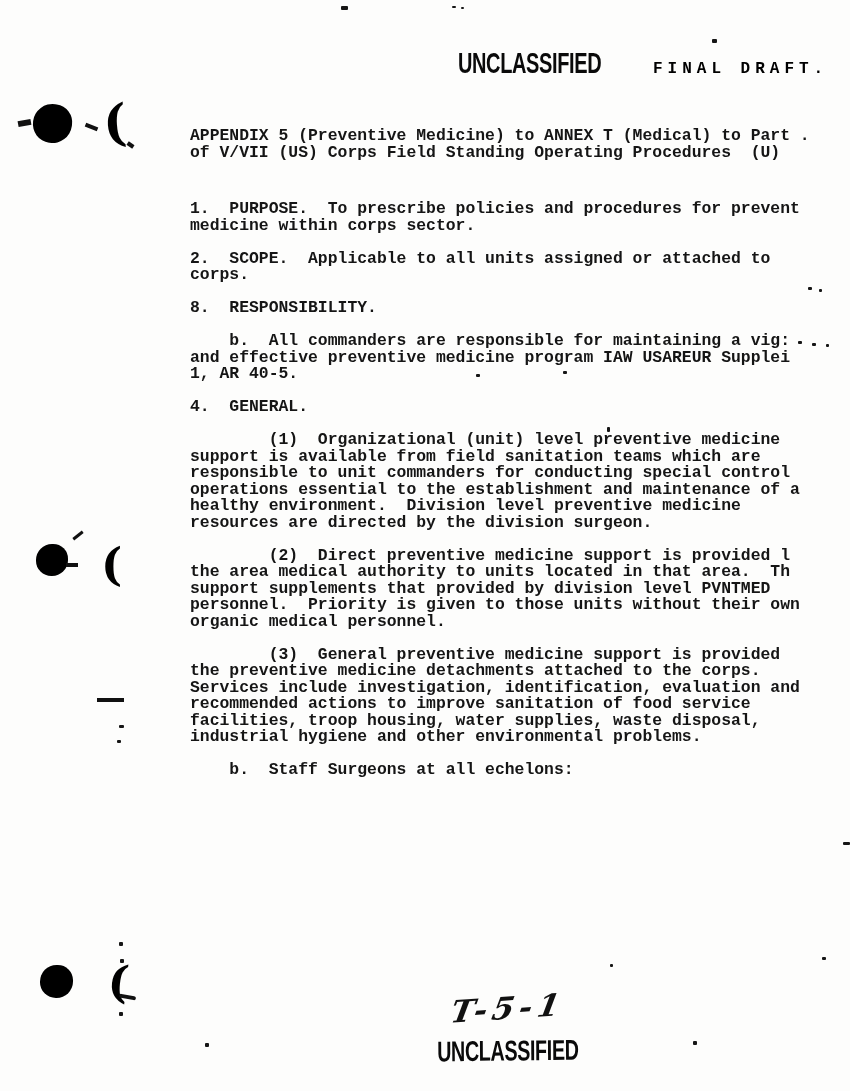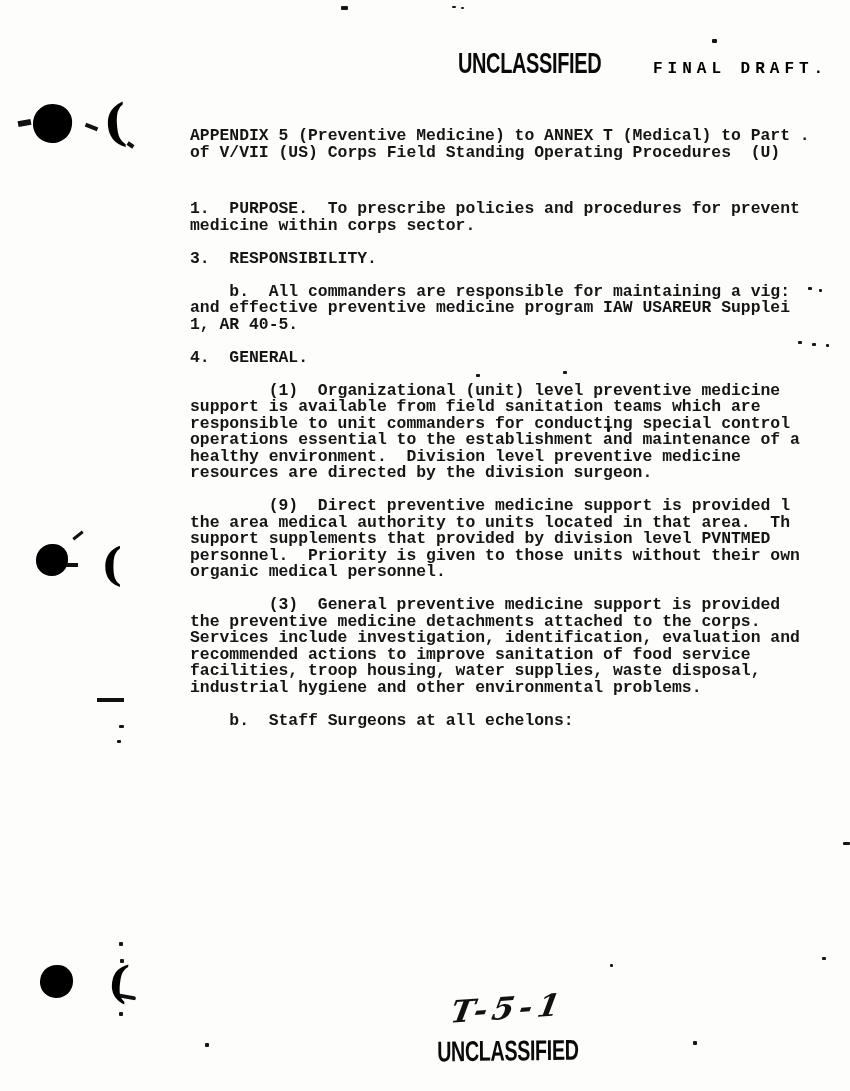--- a/index.html
+++ b/index.html
@@ -58,32 +58,34 @@
 <body>
 
 <div class="stamp stamp-top">UNCLASSIFIED</div>
 <div class="final-draft">FINAL DRAFT.</div>
 
 <div class="doc">
   <div class="para title">APPENDIX 5 (Preventive Medicine) to ANNEX T (Medical) to Part .
 of V/VII (US) Corps Field Standing Operating Procedures  (U)</div>
   <div class="para">1.  PURPOSE.  To prescribe policies and procedures for prevent
 medicine within corps sector.</div>
-  <div class="para">3.  RESPONSIBILITY.</div>
+  <div class="para">2.  SCOPE.  Applicable to all units assigned or attached to
+corps.</div>
+  <div class="para">8.  RESPONSIBILITY.</div>
   <div class="para">    b.  All commanders are responsible for maintaining a vig:
 and effective preventive medicine program IAW USAREUR Supplei
 1, AR 40-5.</div>
   <div class="para">4.  GENERAL.</div>
   <div class="para">        (1)  Organizational (unit) level preventive medicine
 support is available from field sanitation teams which are
 responsible to unit commanders for conducting special control
 operations essential to the establishment and maintenance of a
 healthy environment.  Division level preventive medicine
 resources are directed by the division surgeon.</div>
-  <div class="para">        (9)  Direct preventive medicine support is provided l
+  <div class="para">        (2)  Direct preventive medicine support is provided l
 the area medical authority to units located in that area.  Th
 support supplements that provided by division level PVNTMED
 personnel.  Priority is given to those units without their own
 organic medical personnel.</div>
   <div class="para">        (3)  General preventive medicine support is provided
 the preventive medicine detachments attached to the corps.
 Services include investigation, identification, evaluation and
 recommended actions to improve sanitation of food service
 facilities, troop housing, water supplies, waste disposal,
 industrial hygiene and other environmental problems.</div>

